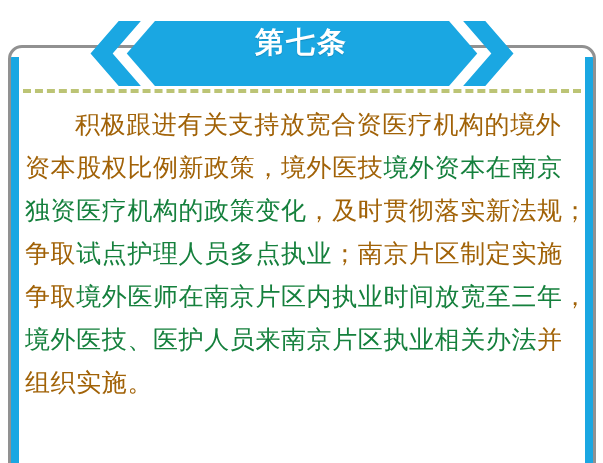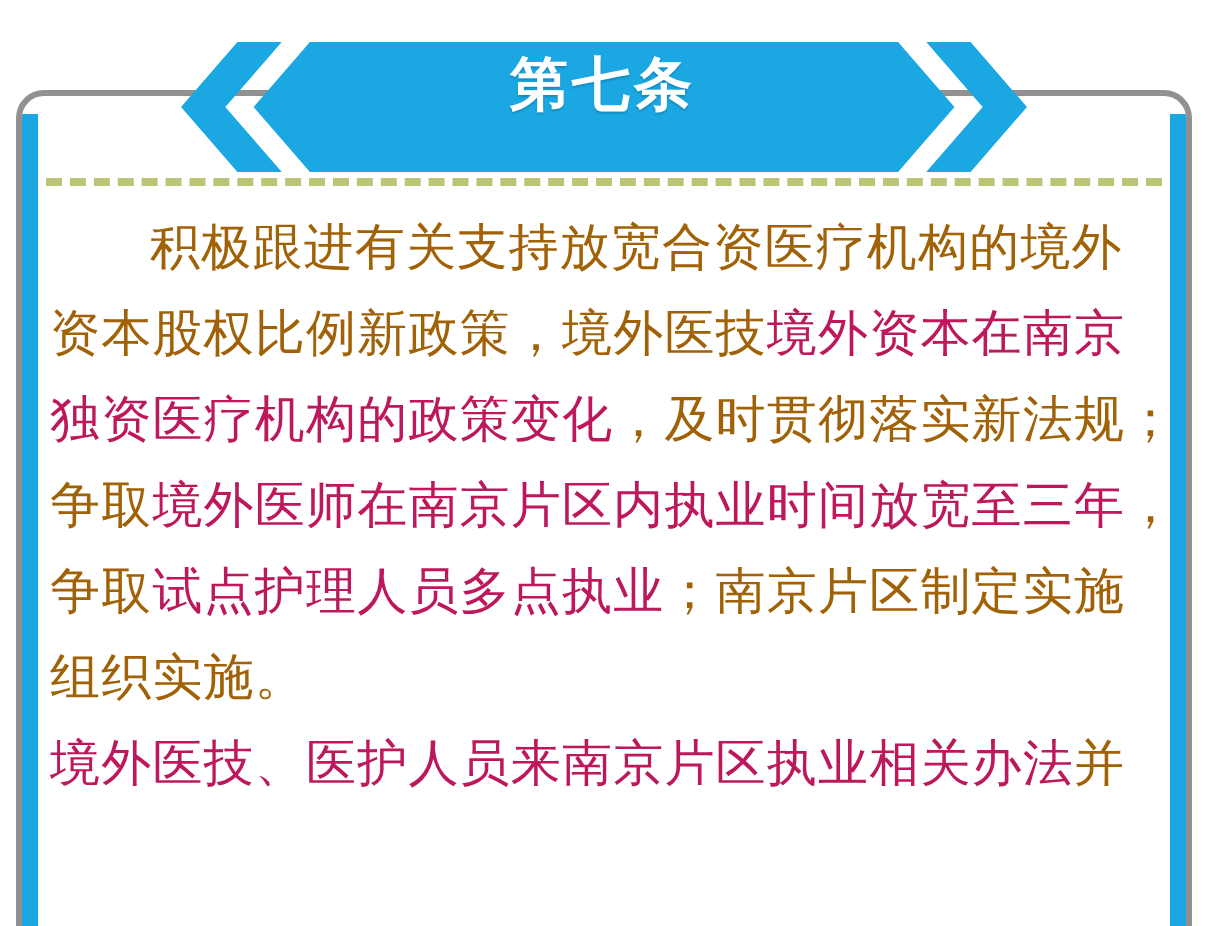--- a/index.html
+++ b/index.html
@@ -54,21 +54,21 @@
   
   .body-text{
     margin:10px 12px 0 14px;
     font-size:25px;
     line-height:43px;
     color:#3c3c3c;
     letter-spacing:0.6px;
   }
   .line{white-space:nowrap;}
   .line.indent{text-indent:50px;}
-  .seg.red{color:#be185d;}
+  .seg.red{color:#15803d;}
   .seg.black{color:#a16207;}
 </style>
 </head>
 <body>
 
 <div class="screen">
 
   <div class="card">
     <div class="accent-strip left"></div>
     <div class="accent-strip right"></div>
@@ -79,30 +79,30 @@
       <div class="line indent">
         <span class="seg black">积极跟进有关支持放宽合资医疗机构的境外</span>
       </div>
       <div class="line">
         <span class="seg black">资本股权比例新政策，境外医技</span><span class="seg red">境外资本在南京</span>
       </div>
       <div class="line">
         <span class="seg red">独资医疗机构的政策变化</span><span class="seg black">，及时贯彻落实新法规；</span>
       </div>
       <div class="line">
+        <span class="seg black">争取</span><span class="seg red">试点护理人员多点执业</span><span class="seg black">；南京片区制定实施</span>
+      </div>
+      <div class="line">
         <span class="seg black">争取</span><span class="seg red">境外医师在南京片区内执业时间放宽至三年</span><span class="seg black">，</span>
       </div>
       <div class="line">
-        <span class="seg black">争取</span><span class="seg red">试点护理人员多点执业</span><span class="seg black">；南京片区制定实施</span>
+        <span class="seg red">境外医技、医护人员来南京片区执业相关办法</span><span class="seg black">并</span>
       </div>
       <div class="line">
         <span class="seg black">组织实施。</span>
-      </div>
-      <div class="line">
-        <span class="seg red">境外医技、医护人员来南京片区执业相关办法</span><span class="seg black">并</span>
       </div>
     </div>
   </div>
 
   <div class="banner">
     <svg viewBox="0 0 424 48" preserveAspectRatio="none">
       <polygon points="30,0 2,24 30,48 52,48 24,24 52,0" fill="#1aa7e2"></polygon>
       <polygon points="66,0 358,0 386,24 358,48 66,48 38,24" fill="#1aa7e2"></polygon>
       <polygon points="394,0 422,24 394,48 372,48 400,24 372,0" fill="#1aa7e2"></polygon>
     </svg>

